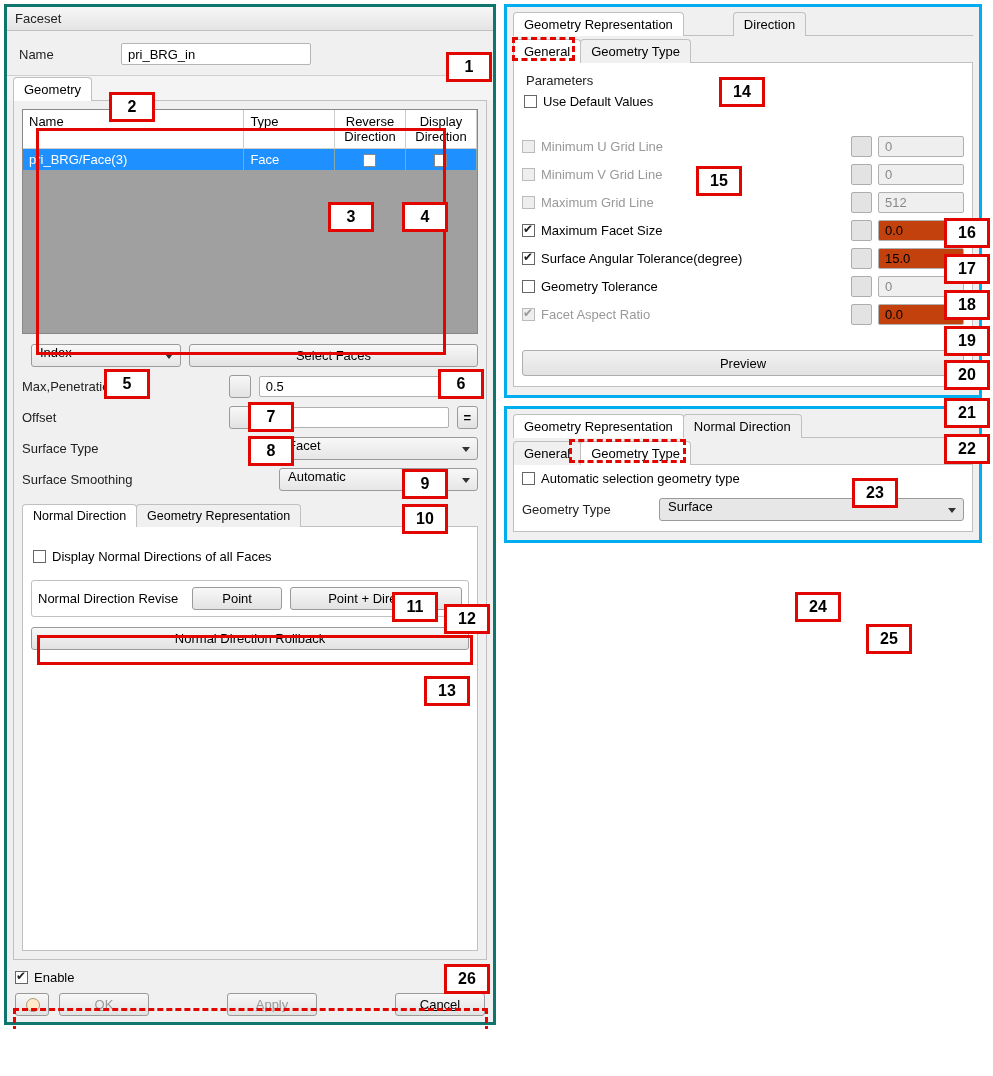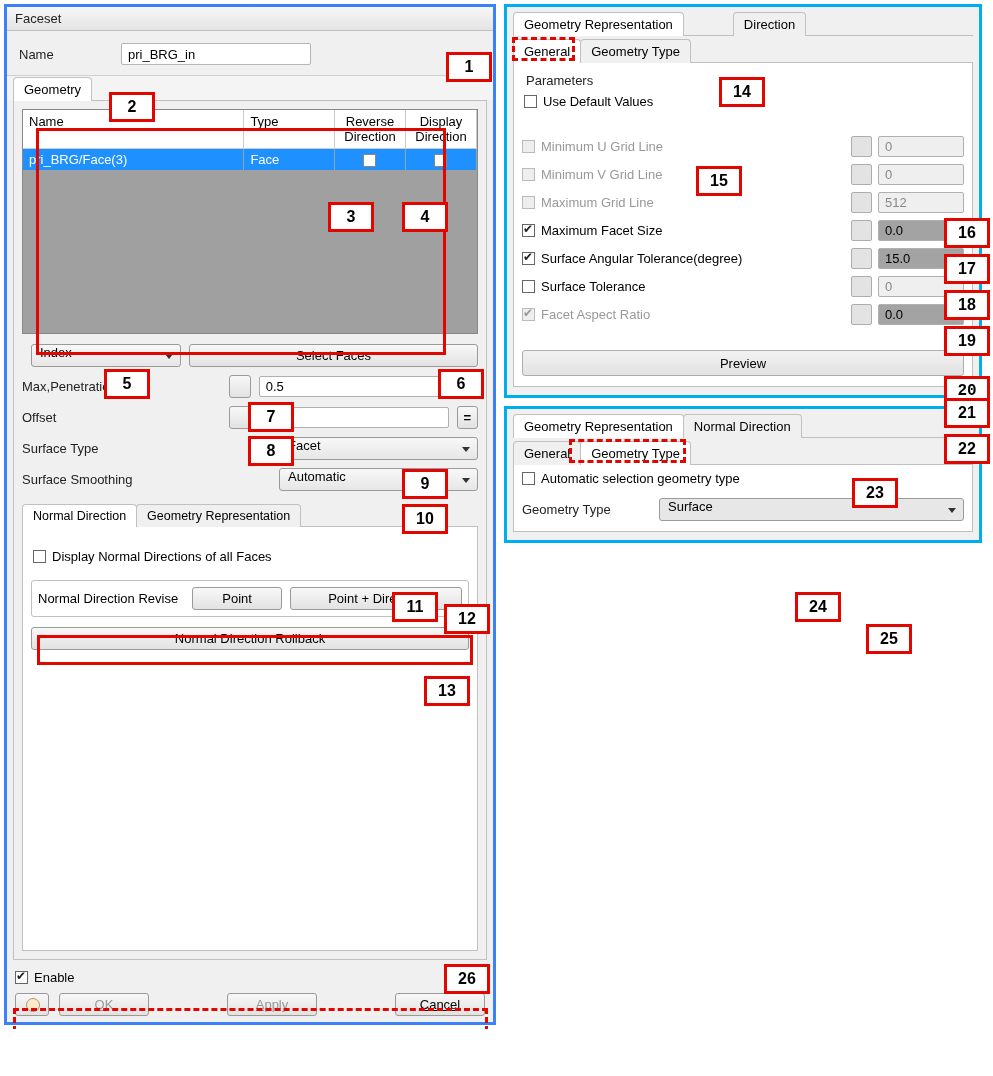--- a/index.html
+++ b/index.html
@@ -1,18 +1,18 @@
 <!DOCTYPE html>
 <html><head>
 <meta charset="utf-8">
 <style>
   * { box-sizing: border-box; font-family: "Segoe UI", Tahoma, sans-serif; font-size: 13px; }
   body { margin: 0; padding: 4px; background: #fff; width: 993px; }
   .container { display: flex; gap: 8px; align-items: flex-start; }
-  .left-panel { width: 492px; border: 3px solid #3b82f6; background: #f0f0f0; }
+  .left-panel { width: 492px; border: 3px solid #0f766e; background: #f0f0f0; }
   .right-col { display: flex; flex-direction: column; gap: 8px; width: 478px; }
   .right-panel { border: 3px solid #00aeef; background: #f0f0f0; padding: 4px 6px 8px 6px; }
 
   
   .titlebar { background: linear-gradient(#f7f7f7,#e4e4e4); border-bottom: 1px solid #c0c0c0; padding: 4px 8px; font-size: 13px; color: #222; }
 
   
   .name-row { display: flex; align-items: center; padding: 12px 12px 10px 12px; gap: 12px; }
   .name-row label { width: 90px; color: #222; }
   .name-input { flex: 0 0 180px; background: #fff; border: 1px solid #b5b5b5; border-radius: 2px; height: 22px; padding: 0 6px; }
@@ -64,21 +64,21 @@
   .btn-row { display: flex; gap: 10px; align-items: center; }
   .btn.disabled { color: #999; }
   .icon-circle { display:inline-block; width:14px; height:14px; border:1px solid #a97; border-radius:50%; background:#ffe9c9; position:relative; top:2px; margin-right:1px; }
 
   
   .param-body { border: 1px solid #c0c0c0; background: #fff; padding: 6px 8px 10px 8px; }
   .group-title { color: #222; padding: 4px 0 6px 4px; }
   .param-row { display: flex; align-items: center; margin: 7px 0; gap: 6px; }
   .param-row .lab2 { flex: 1; display: flex; align-items: center; gap: 6px; }
   .num-box { width: 86px; }
-  .num-box input { width: 100%; height: 21px; border: 1px solid #b0b0b0; border-radius: 2px; padding: 0 6px; background:#a3a3a3; }
+  .num-box input { width: 100%; height: 21px; border: 1px solid #b0b0b0; border-radius: 2px; padding: 0 6px; background:#c2410c; }
   .num-box input:disabled { background: #efefef; color: #888; }
   .sq { width: 21px; height: 21px; background: #e3e3e3; border: 1px solid #adadad; border-radius: 2px; }
   .preview-btn { width: 100%; height: 26px; background: linear-gradient(#f2f2f2,#e2e2e2); border:1px solid #adadad; border-radius:3px; cursor:pointer; margin-top: 18px; }
 
   
   .callout { position: absolute; border: 3px solid #e10600; background: #fff; color: #000; font-weight: bold; font-size: 16px; width: 46px; height: 30px; display: flex; align-items: center; justify-content: center; z-index: 50; }
   .hl-red { position: absolute; border: 3px solid #e10600; z-index: 40; }
   .hl-dash { position: absolute; border: 3px dashed #e10600; z-index: 40; }
   .pos-rel { position: relative; }
 
@@ -271,21 +271,21 @@
                 <span>Surface Angular Tolerance(degree)</span>
               </label>
             </div>
           <div class="sq"></div>
           <div class="num-box"><input value="15.0" style=""></div>
         </div>
         <div class="param-row">
           <div class="lab2">
               <label class="chk">
                 <span class="box"></span>
-                <span>Surface Tolerance</span>
+                <span>Geometry Tolerance</span>
               </label>
             </div>
           <div class="sq"></div>
           <div class="num-box"><input disabled="" value="0" style=""></div>
         </div>
         <div class="param-row">
           <div class="lab2">
               <label class="chk disabled">
                 <span class="box checked"></span>
                 <span>Facet Aspect Ratio</span>
@@ -340,21 +340,21 @@
   <div class="callout" style="top:588px; left:388px;">11</div>
   <div class="callout" style="top:600px; left:440px;">12</div>
   <div class="callout" style="top:672px; left:420px;">13</div>
 
   <div class="callout" style="top:73px; left:715px;text-align:right;">14</div>
   <div class="callout" style="top:162px; left:692px;">15</div>
   <div class="callout" style="top:214px; left:940px;">16</div>
   <div class="callout" style="top:250px; left:940px;">17</div>
   <div class="callout" style="top:286px; left:940px;">18</div>
   <div class="callout" style="top:322px; left:940px;">19</div>
-  <div class="callout" style="top:372px; left:940px;font-family:Liberation Mono, monospace;">20</div>
+  <div class="callout" style="top:356px; left:940px;">20</div>
   <div class="callout" style="top:394px; left:940px;">21</div>
   <div class="callout" style="top:430px; left:940px;">22</div>
   <div class="callout" style="top:474px; left:848px;">23</div>
   <div class="callout" style="top:588px; left:791px;">24</div>
   <div class="callout" style="top:620px; left:862px;">25</div>
   <div class="callout" style="top:960px; left:440px;">26</div>
 
 </div>
 
 </body></html>

